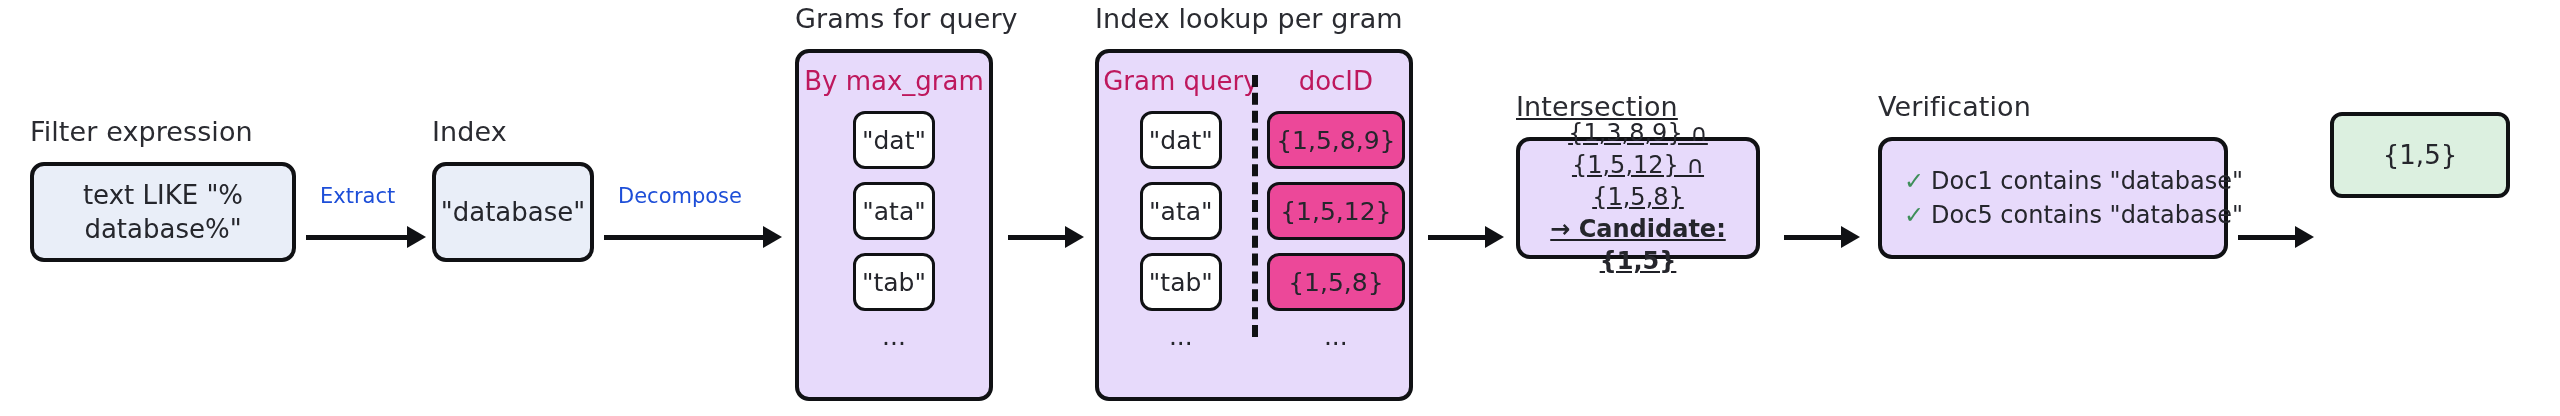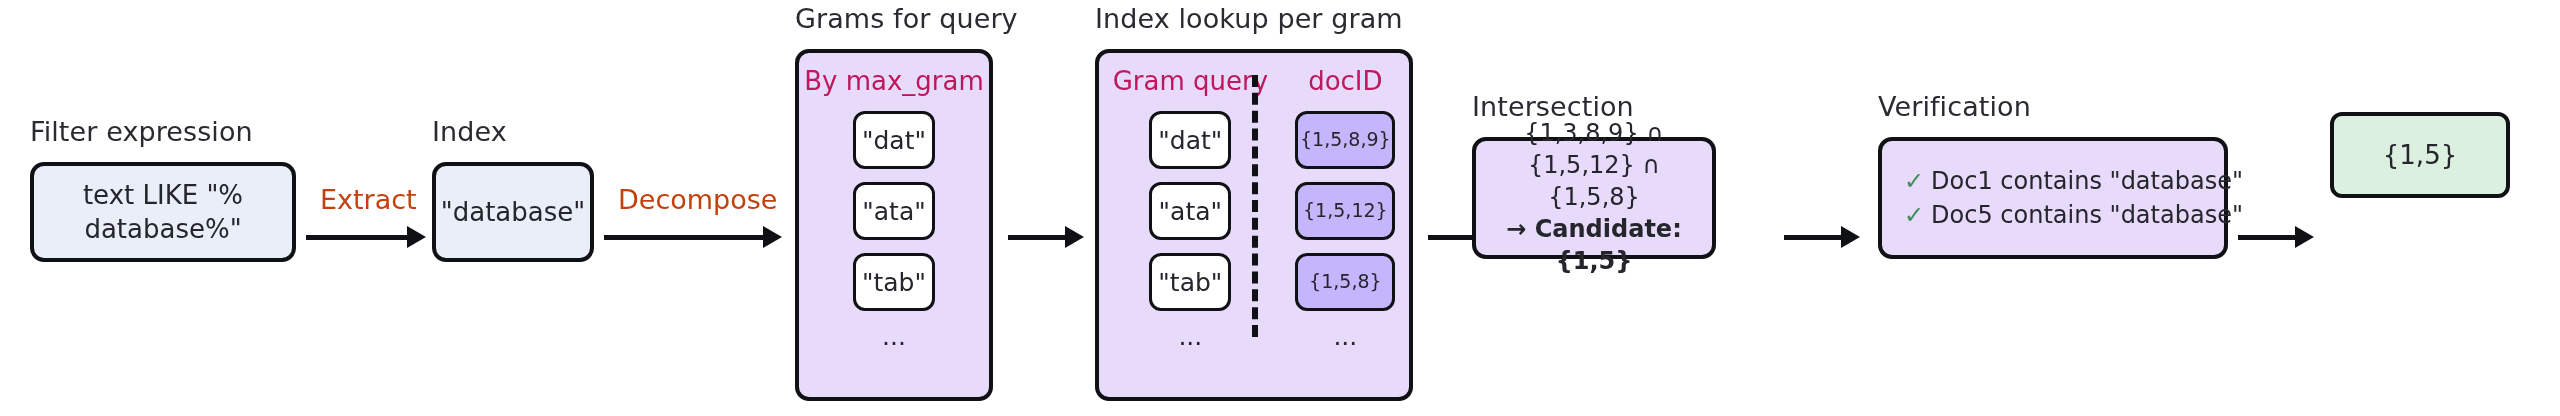--- a/index.html
+++ b/index.html
@@ -142,30 +142,30 @@
     justify-content: space-around;
     position: relative;
   }
   .col {
     display: flex;
     flex-direction: column;
     align-items: center;
   }
   .col .panel-title { margin-top: 7px; }
   .chip-wide {
-    width: 100px;
+    width: 138px;
     height: 58px;
-    background: #c4b5fd;
+    background: #ec4899;
     border: 3.5px solid #101114;
     border-radius: 12px;
     box-sizing: border-box;
     display: flex;
     align-items: center;
     justify-content: center;
-    font-size: 19px;
+    font-size: 25px;
     color: #25262c;
   }
   .divider {
     position: absolute;
     left: 50%;
     top: 14px;
     bottom: 12px;
     width: 0;
     border-left: 6px dashed #101114;
     transform: translateX(-2px);
@@ -186,22 +186,22 @@
   .arrow .head {
     width: 0;
     height: 0;
     border-top: 11px solid transparent;
     border-bottom: 11px solid transparent;
     border-left: 19px solid #101114;
     margin-left: -1px;
   }
   .arrow-label {
     position: absolute;
-    font-size: 27px;
-    color: #c2410c;
+    font-size: 21px;
+    color: #1d4ed8;
     white-space: nowrap;
     line-height: 1;
   }
 
   .check {
     color: #3f8f5a;
     margin-right: 7px;
     font-size: 24px;
   }
   .vline { display: flex; align-items: baseline; white-space: nowrap; }
@@ -282,21 +282,21 @@
         </div>
       </div>
     </div>
   </div>
 
   <div class="arrow" style="left:1428px; top:222px; width:76px;">
     <div class="shaft"></div>
     <div class="head"></div>
   </div>
 
-  <div class="group" style="left:1472px; top:93px;">
+  <div class="group" style="left:1516px; top:93px;text-decoration:underline;">
     <div class="group-label">Intersection</div>
     <div class="node purple" id="intersection-node">
       <div>{1,3,8,9} ∩ {1,5,12} ∩</div>
       <div>{1,5,8}</div>
       <div class="bold">→ Candidate: {1,5}</div>
     </div>
   </div>
 
   <div class="arrow" style="left:1784px; top:222px; width:76px;">
     <div class="shaft"></div>

